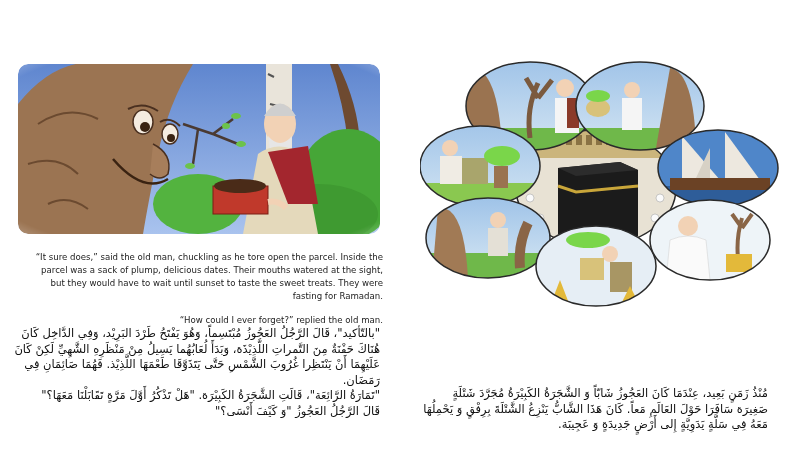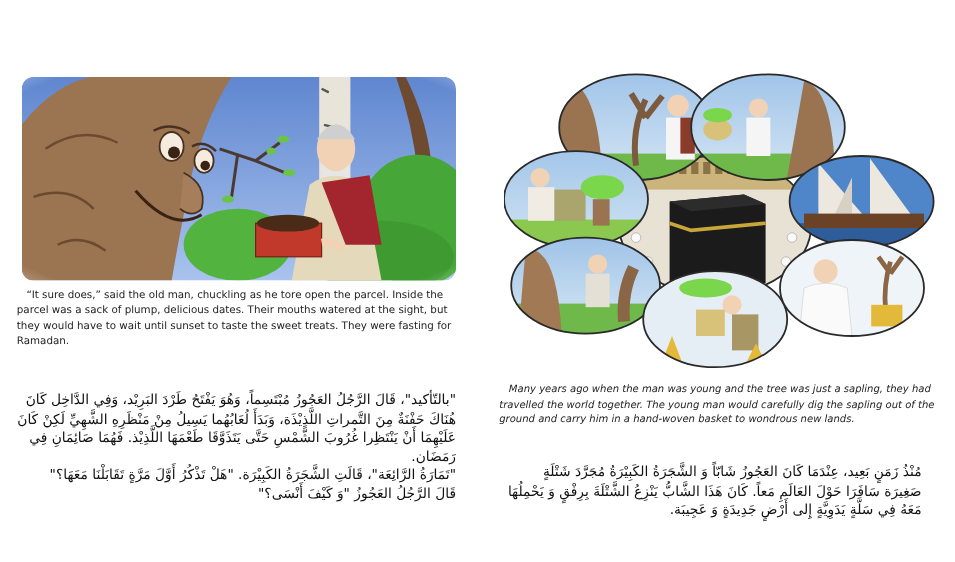--- a/index.html
+++ b/index.html
@@ -7,21 +7,21 @@
   .page { position: absolute; top: 0; height: 468px; }
   .left { left: 0; width: 398px; }
   .right { left: 398px; width: 398px; }
 
   
   .ill-left { position: absolute; left: 18px; top: 64px; width: 362px; height: 170px; overflow: hidden; border-radius: 10px;
     -webkit-mask-image: radial-gradient(ellipse 95% 90% at 50% 50%, #000 70%, transparent 100%);
             mask-image: radial-gradient(ellipse 95% 90% at 50% 50%, #000 70%, transparent 100%); }
 
   .en-left { position: absolute; left: 14px; top: 240px; width: 380px; font-family: "DejaVu Sans", sans-serif; font-size: 8.6px; line-height: 13px; color: #222; }
-  .en-left p { margin: 0; text-indent: 8px; }
+  .en-left p { margin: 11px; text-indent: 8px; text-align: right; }
 
   .ar { direction: rtl; text-align: right; font-family: "DejaVu Sans", sans-serif; color: #111; }
   .ar-left { position: absolute; right: 18px; top: 326px; width: 372px; font-size: 11.5px; line-height: 15.5px; }
   .ar-left p { margin: 0; }
 
   
   .collage { position: absolute; left: 22px; top: 58px; width: 360px; height: 250px; }
 
   .en-right { position: absolute; left: 18px; top: 318px; width: 370px; font-family: "DejaVu Sans", sans-serif; font-style: italic; font-size: 8.4px; line-height: 12.5px; color: #222; }
   .en-right p { margin: 0; text-indent: 8px; }
@@ -75,20 +75,21 @@
       <path d="M250 88 L290 82 L300 140 L270 140 Z" fill="#a3262e"></path>
 
       <rect x="195" y="122" width="55" height="28" fill="#c0392b" stroke="#7a1e14" stroke-width="1"></rect>
       <ellipse cx="222" cy="122" rx="26" ry="7" fill="#4a2b18"></ellipse>
       <path d="M250 138 q10 -2 18 6" stroke="#f2d2b5" stroke-width="6" fill="none"></path>
     </svg>
   </div>
 
   <div class="en-left">
     <p>“It sure does,” said the old man, chuckling as he tore open the parcel. Inside the parcel was a sack of plump, delicious dates. Their mouths watered at the sight, but they would have to wait until sunset to taste the sweet treats. They were fasting for Ramadan.</p>
+    <p>“How could I ever forget?” replied the old man.</p>
   </div>
 
   <div class="ar ar-left">
     <p>"بالتّأكيد"، قَالَ الرَّجُلُ العَجُوزُ مُبْتَسِماً، وَهُوَ يَفْتَحُ طَرْدَ البَرِيْد، وَفِي الدَّاخِل كَانَ هُنَاكَ حَفْنَةٌ مِنَ التَّمراتِ اللَّذِيْذَة، وَبَدَأَ لُعَابُهُما يَسِيلُ مِنْ مَنْظَرِهِ الشَّهِيِّ لَكِنْ كَانَ عَلَيْهِمَا أَنْ يَنْتَظِرا غُرُوبَ الشَّمْسِ حَتَّى يَتَذَوَّقَا طَعْمَهَا اللَّذِيْذ. فَهُمَا صَائِمَانِ فِي رَمَضَان.</p>
     <p>"تَمَارَةُ الرَّائِعَة"، قَالَتِ الشَّجَرَةُ الكَبِيْرَة. "هَلْ تَذْكُرُ أَوَّلَ مَرَّةٍ تَقَابَلْنَا مَعَهَا؟"</p>
     <p>قَالَ الرَّجُلُ العَجُوزُ "وَ كَيْفَ أَنْسَى؟"</p>
   </div>
 </div>
 
 <div class="page right">
@@ -213,20 +214,17 @@
         <rect x="230" y="142" width="120" height="80" fill="#eef4f8"></rect>
         <circle cx="268" cy="168" r="10" fill="#f2d2b5"></circle>
         <path d="M250 182 q18 -8 36 0 l4 40 l-44 0z" fill="#fafafa" stroke="#ccc" stroke-width="0.5"></path>
         <path d="M318 200 q-2 -20 4 -40 M322 170 l-10 -14 M322 170 l10 -14" stroke="#8a6546" stroke-width="4" fill="none"></path>
         <rect x="306" y="196" width="26" height="18" fill="#e3b93a"></rect>
       </g>
       <ellipse cx="290" cy="182" rx="60" ry="40" fill="none" stroke="#2a2a2a" stroke-width="1.5"></ellipse>
     </svg>
   </div>
 
-  <div class="en-right">
-    <p>Many years ago when the man was young and the tree was just a sapling, they had travelled the world together. The young man would carefully dig the sapling out of the ground and carry him in a hand-woven basket to wondrous new lands.</p>
-  </div>
 
   <div class="ar ar-right">
     <p>مُنْذُ زَمَنٍ بَعِيد، عِنْدَمَا كَانَ العَجُوزُ شَابّاً وَ الشَّجَرَةُ الكَبِيْرَةُ مُجَرَّدَ شَتْلَةٍ صَغِيرَة سَافَرَا حَوْلَ العَالَمِ مَعاً. كَانَ هَذَا الشَّابُّ يَنْزِعُ الشَّتْلَةَ بِرِفْقٍ وَ يَحْمِلُهَا مَعَهُ فِي سَلَّةٍ يَدَوِيَّةٍ إِلى أَرْضٍ جَدِيدَةٍ وَ عَجِيبَة.</p>
   </div>
 </div>
 
 </body></html>

